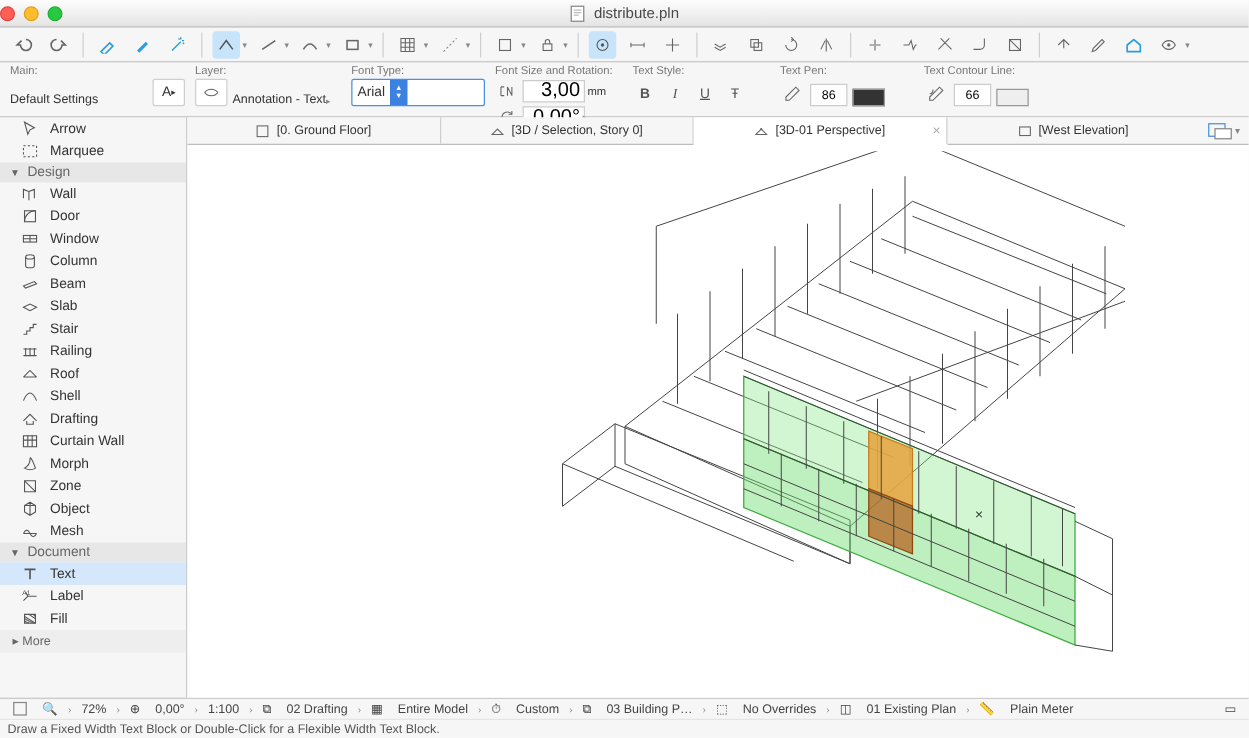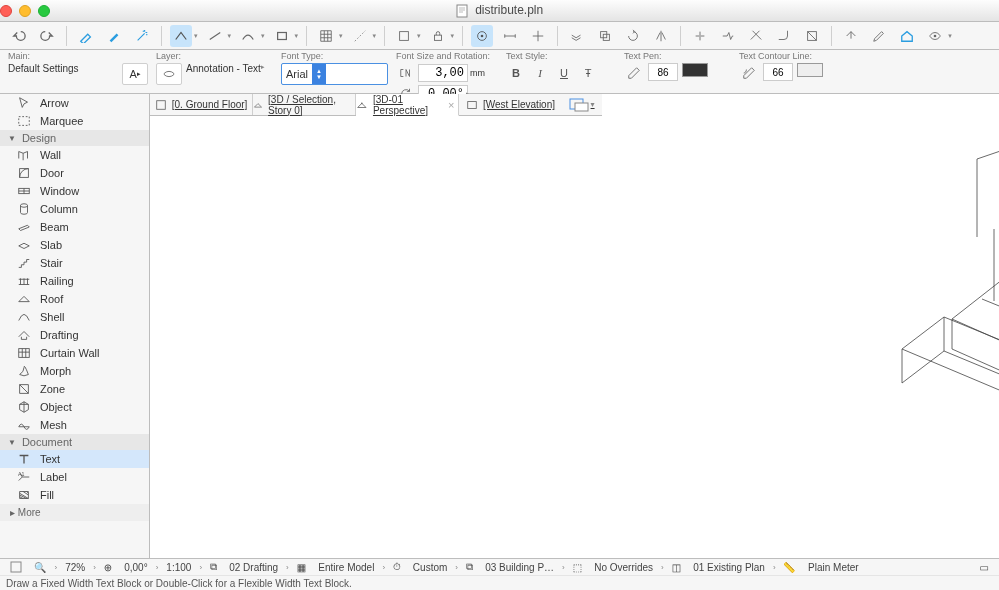--- a/index.html
+++ b/index.html
@@ -17,42 +17,42 @@
   .toolbar { height:28px; background:#f6f6f6; border-bottom:1px solid #bdbdbd; display:flex; align-items:center; gap:6px; padding:0 8px;}
   .tbtn { width:22px; height:22px; display:flex; align-items:center; justify-content:center; border-radius:3px; color:#555;}
   .tbtn.active{ background:#c7e4fb; }
   .tbtn.sky{ color:#2a9de0; }
   .sep { width:1px; height:20px; background:#cfcfcf; margin:0 2px;}
   .dd-caret{ font-size:7px; color:#888; margin-left:-4px;}
   
   .optbar { height:44px; background:#f6f6f6; border-bottom:1px solid #bdbdbd; display:flex; align-items:flex-end; padding:0 4px 2px 4px; gap:0;}
   .optgrp { display:flex; flex-direction:column; padding:0 4px; height:40px; }
   .optgrp .lbl{ font-size:9px; color:#777; margin-bottom:2px; white-space:nowrap;}
-  .optgrp .body{ display:flex; align-items:flex-start; gap:4px; height:22px;}
+  .optgrp .body{ display:flex; align-items:flex-end; gap:4px; height:22px;}
   .toolicn{ width:26px; height:22px; border:1px solid #cfcfcf; background:#fff; display:flex; align-items:center; justify-content:center; border-radius:2px;}
   .selectbox{ height:22px; border:1px solid #4a90e2; background:#fff; display:flex; align-items:center; padding:0 4px; border-radius:2px; font-size:11px;}
   .selectbox .arrows{ width:14px; height:100%; background:#3b82e0; margin:-1px -4px -1px 4px; display:flex; flex-direction:column; align-items:center; justify-content:center; color:#fff;}
-  .numfield{ width:50px; height:18px; border:1px solid #ccc; background:#fff; font-size:12px; padding:0 3px; text-align:right;font-family:Liberation Mono, monospace;}
+  .numfield{ width:50px; height:18px; border:1px solid #ccc; background:#fff; font-size:16px; padding:0 3px; text-align:right;}
   .iconbtn{ width:20px; height:20px; display:flex; align-items:center; justify-content:center; color:#555;}
   .alignbtn{ width:28px; height:20px; border:1px solid #ccc; background:#fff; display:flex; align-items:center; justify-content:center;}
   .alignbtn.active{ background:#4a90e2; color:#fff; border-color:#4a90e2;}
   .penfield{ width:30px; height:18px; border:1px solid #ccc; background:#fff; font-size:10px; text-align:center;}
   .colorchip{ width:26px; height:14px; border:1px solid #999;}
   
   .content { display:flex; height: calc(590px - 22px - 28px - 44px - 17px - 15px); }
   
   .toolbox{ width:150px; background:#f6f6f6; border-right:1px solid #bdbdbd; overflow:hidden; display:flex; flex-direction:column;}
   .toolitem{ display:flex; align-items:center; gap:8px; padding:3px 10px 3px 16px; height:18px; font-size:11px; cursor:default;}
   .toolitem.selected{ background:#d4e7fb;}
   .toolitem .ticn{ width:16px; height:14px; display:flex; align-items:center; justify-content:center; color:#555;}
   .toolgroup-hdr{ display:flex; align-items:center; gap:6px; padding:2px 8px; font-size:11px; background:#e7e7e7; color:#666;}
   .toolgroup-hdr .disc{ font-size:8px;}
   .toolbox .more{ padding:3px 10px; font-size:10px; color:#666; background:#eee;}
   
-  .canvas-wrap{ flex:1; display:flex; flex-direction:row; background:#fff;text-decoration:underline;}
+  .canvas-wrap{ flex:1; display:flex; flex-direction:column; background:#fff;}
   .tabs{ height:22px; display:flex; border-bottom:1px solid #bdbdbd; background:#f6f6f6;}
   .tab{ flex:1; display:flex; align-items:center; justify-content:center; gap:5px; font-size:10px; border-right:1px solid #cfcfcf; position:relative;}
   .tab:last-child{border-right:none;}
   .tab.active{ background:#fff; border-bottom:1px solid #fff; margin-bottom:-1px;}
   .tab .ticon{ width:12px; height:12px; color:#666;}
   .tab .close{ position:absolute; right:4px; font-size:11px; color:#aaa;}
   .navcorner{ width:40px; display:flex; align-items:center; justify-content:center; gap:2px;}
   .canvas{ flex:1; background:#fff; position:relative; overflow:hidden;}
   .marker{position:absolute; font-size:11px; color:#333;}
   .stair-svg{ position:absolute; left:280px; top:5px; }

